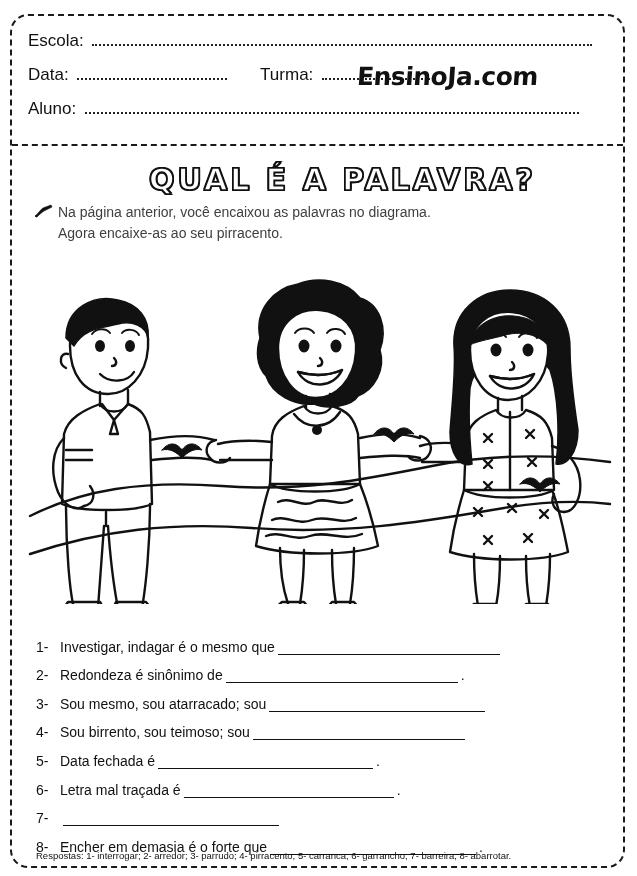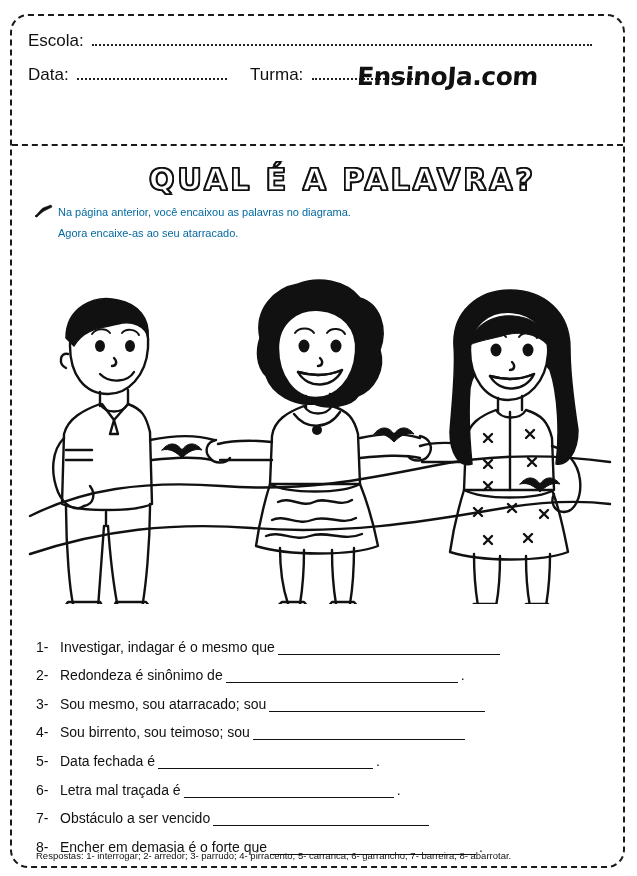--- a/index.html
+++ b/index.html
@@ -55,21 +55,21 @@
     display: inline-block;
     vertical-align: baseline;
     border-bottom: 2px dotted #222;
     height: 14px;
     margin-left: 4px;
   }
   .line1 .dotline { width: 500px; }
   .line2 .dot-a { width: 150px; }
   .line2 .dot-b { width: 108px; }
   .line3 .dotline { width: 494px; }
-  .turma-label { margin-left: 18px; }
+  .turma-label { margin-left: 28px; }
   
   .brand {
     position: absolute;
     right: 22px;
     top: 58px;
     font-family: "DejaVu Sans", sans-serif;
     font-weight: bold;
     font-size: 25px;
     letter-spacing: -0.5px;
     color: #111;
@@ -100,23 +100,23 @@
       -1px -1px 0 #111, 1px -1px 0 #111,
       -1px  1px 0 #111, 1px  1px 0 #111;
     margin-left: 24px;
   }
   
   .instruction {
     position: absolute;
     left: 58px;
     top: 198px;
     width: 520px;
-    font-size: 11px;
+    font-size: 14px;
     line-height: 21px;
-    color: #0369a1;
+    color: #404040;
   }
   .pencil-icon {
     position: absolute;
     left: 34px;
     top: 200px;
     width: 20px;
     height: 14px;
   }
   
   .illustration {
@@ -182,39 +182,43 @@
       <span class="dotline"></span>
     </div>
 
     <div class="field-row line2">
       <span class="field-label">Data:</span>
       <span class="dotline dot-a"></span>
       <span class="field-label turma-label">Turma:</span>
       <span class="dotline dot-b"></span>
     </div>
 
+    <div class="field-row line3">
+      <span class="field-label">Aluno:</span>
+      <span class="dotline"></span>
+    </div>
 
   </div>
 
   <div class="brand">EnsinoJa.com</div>
 
   <div class="divider"></div>
 
   <div class="title">QUAL É A PALAVRA?</div>
 
   <div class="pencil-icon">
     <svg viewBox="0 0 20 14" width="20" height="14">
       <path d="M1 12 C4 10, 6 6, 9 4 L17 1 L18 3 L10 7 C7 9, 5 11, 3 13 Z" fill="#111" stroke="#111" stroke-width="0.6"></path>
       <path d="M1 12 L3 13" stroke="#111" stroke-width="1"></path>
     </svg>
   </div>
 
   <div class="instruction">
     <div>Na página anterior, você encaixou as palavras no diagrama.</div>
-    <div>Agora encaixe-as ao seu atarracado.</div>
+    <div>Agora encaixe-as ao seu pirracento.</div>
   </div>
 
   <div class="illustration">
     <svg viewBox="0 0 595 350" width="595" height="350">
       <g fill="none" stroke="#111" stroke-width="2.4" stroke-linecap="round" stroke-linejoin="round">
 
         <path d="M8 262 C60 236, 120 226, 200 232 C280 238, 340 226, 410 212 C470 200, 530 200, 588 208"></path>
         <path d="M8 300 C80 276, 150 268, 230 274 C320 281, 400 268, 470 256 C520 247, 556 246, 588 250"></path>
 
         <path d="M140 196 C148 186, 156 190, 160 196 C164 190, 172 186, 180 196 C172 194, 166 198, 160 204 C154 198, 148 194, 140 196 Z" fill="#111" stroke="#111" stroke-width="1"></path>
@@ -384,21 +388,20 @@
 
     <div class="q-row">
       <span class="q-num">6-</span>
       <span class="q-text">Letra mal traçada é</span>
       <span class="q-blank" style="width:210px"></span>
       <span class="q-end">.</span>
     </div>
 
     <div class="q-row">
       <span class="q-num">7-</span>
-      <span class="q-text">Obstáculo a ser vencido</span>
       <span class="q-blank" style="width:216px"></span>
       <span class="q-end"></span>
     </div>
 
     <div class="q-row">
       <span class="q-num">8-</span>
       <span class="q-text">Encher em demasia é o forte que</span>
       <span class="q-blank" style="width:206px"></span>
       <span class="q-end">.</span>
     </div>

